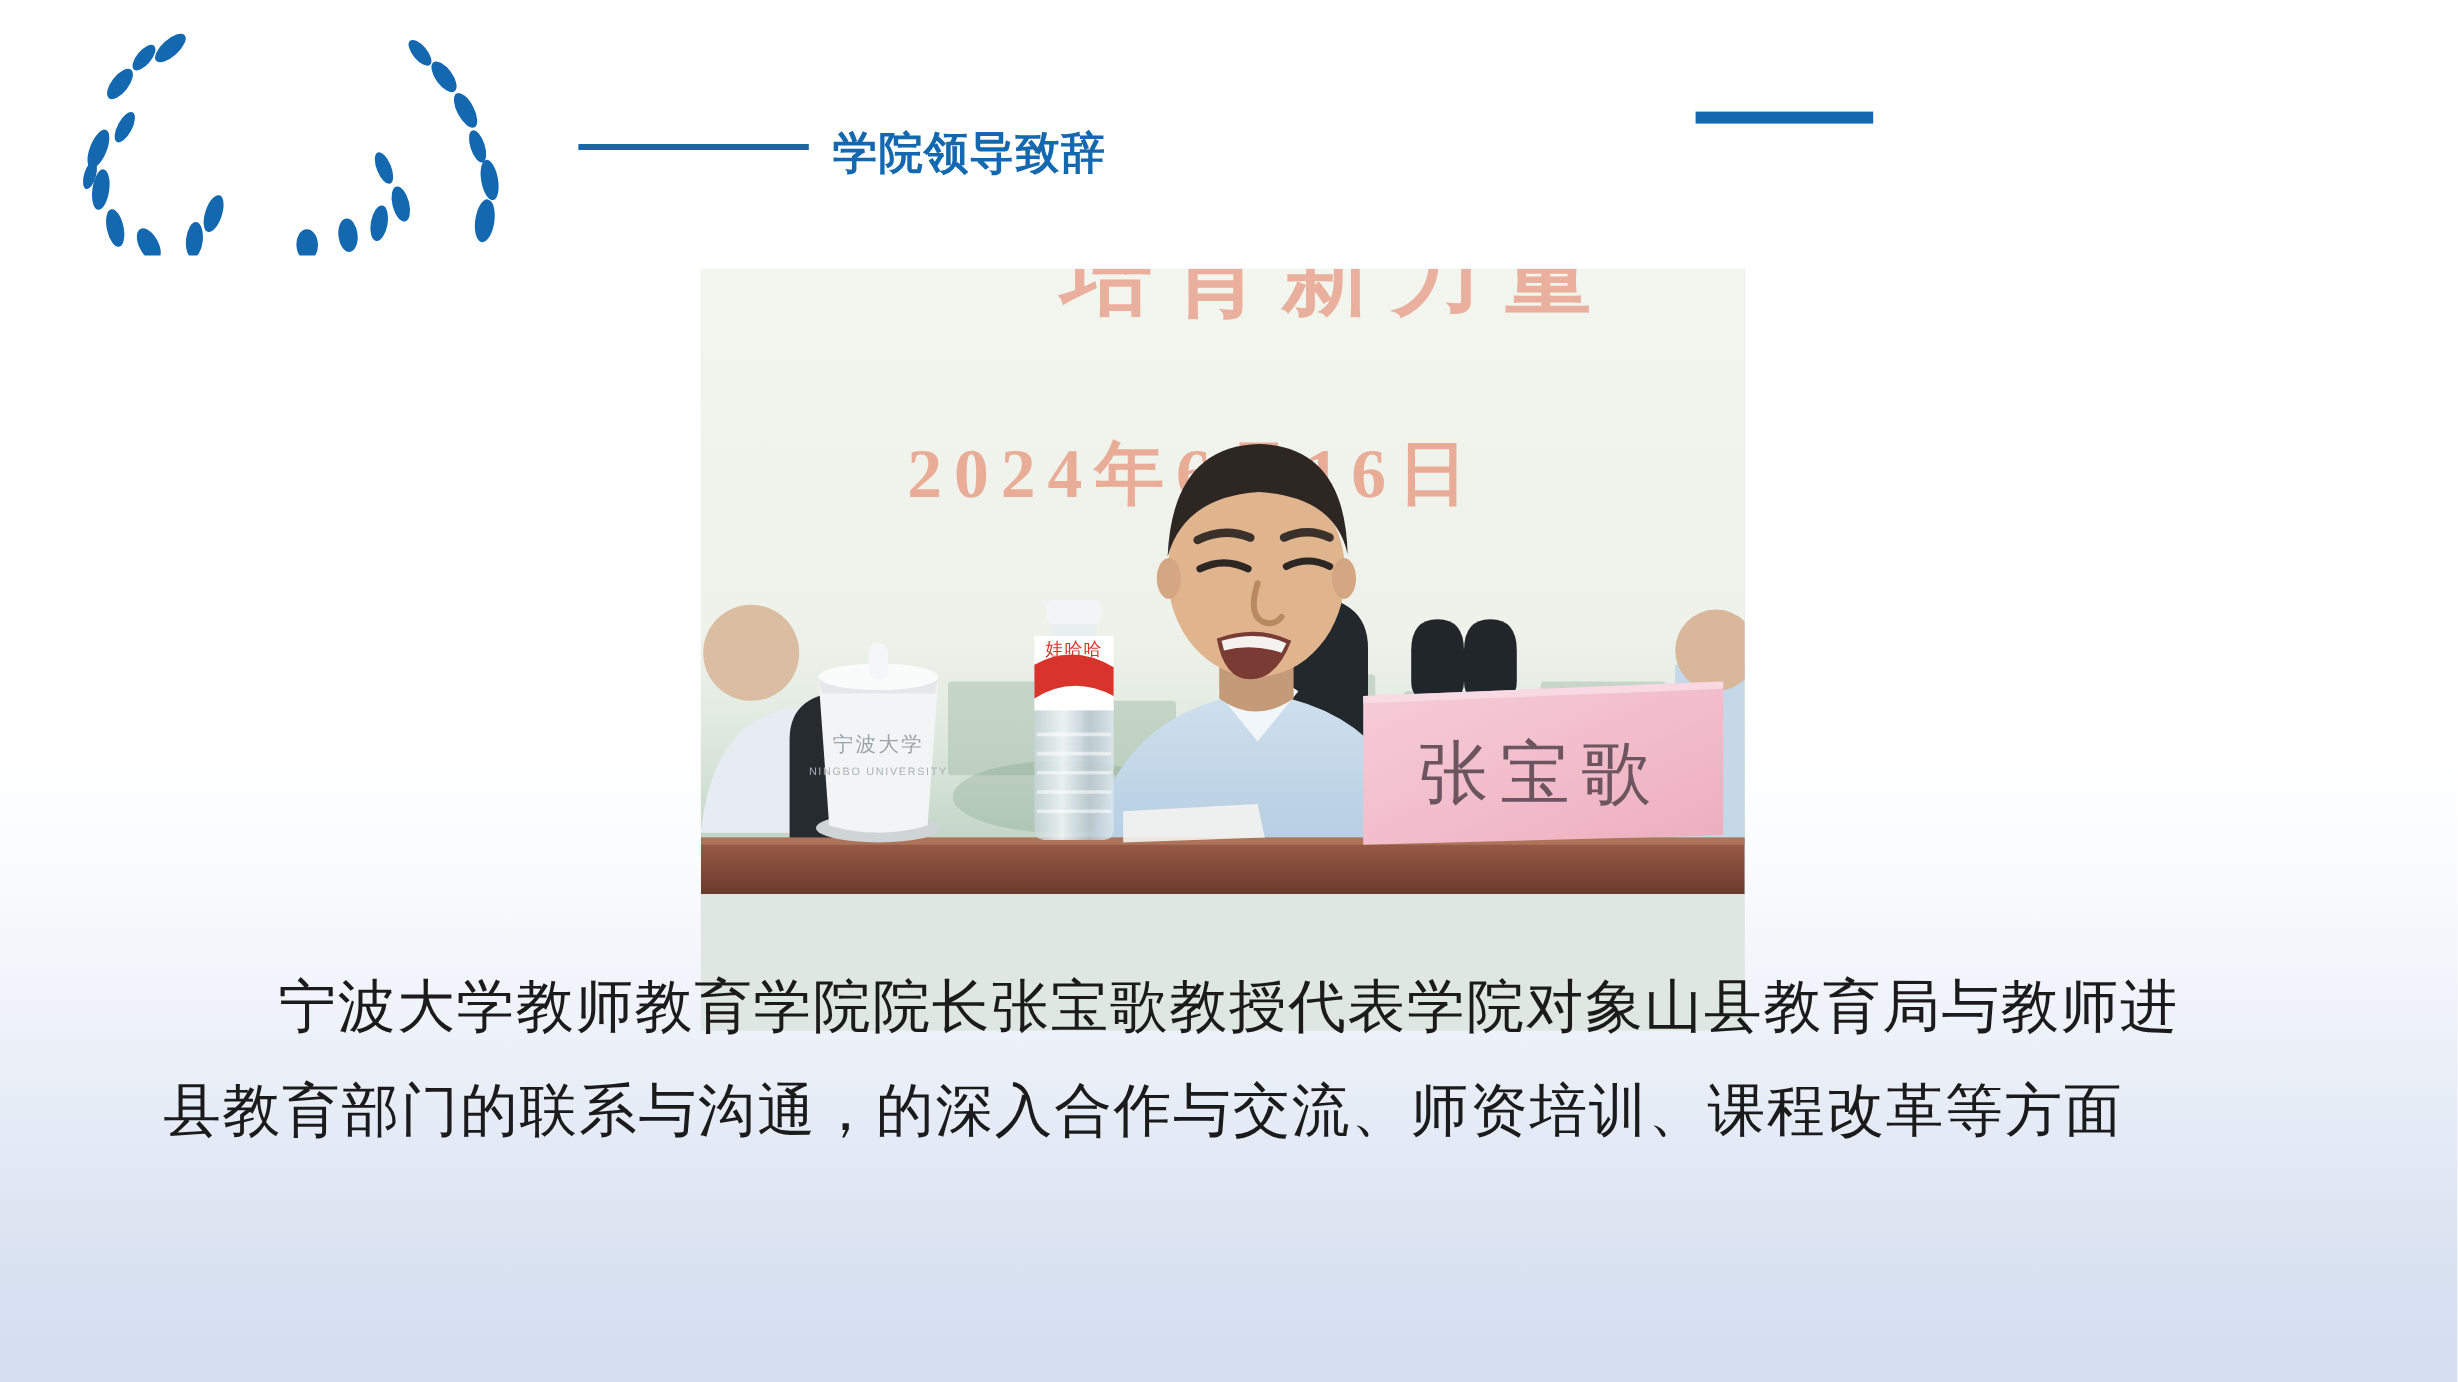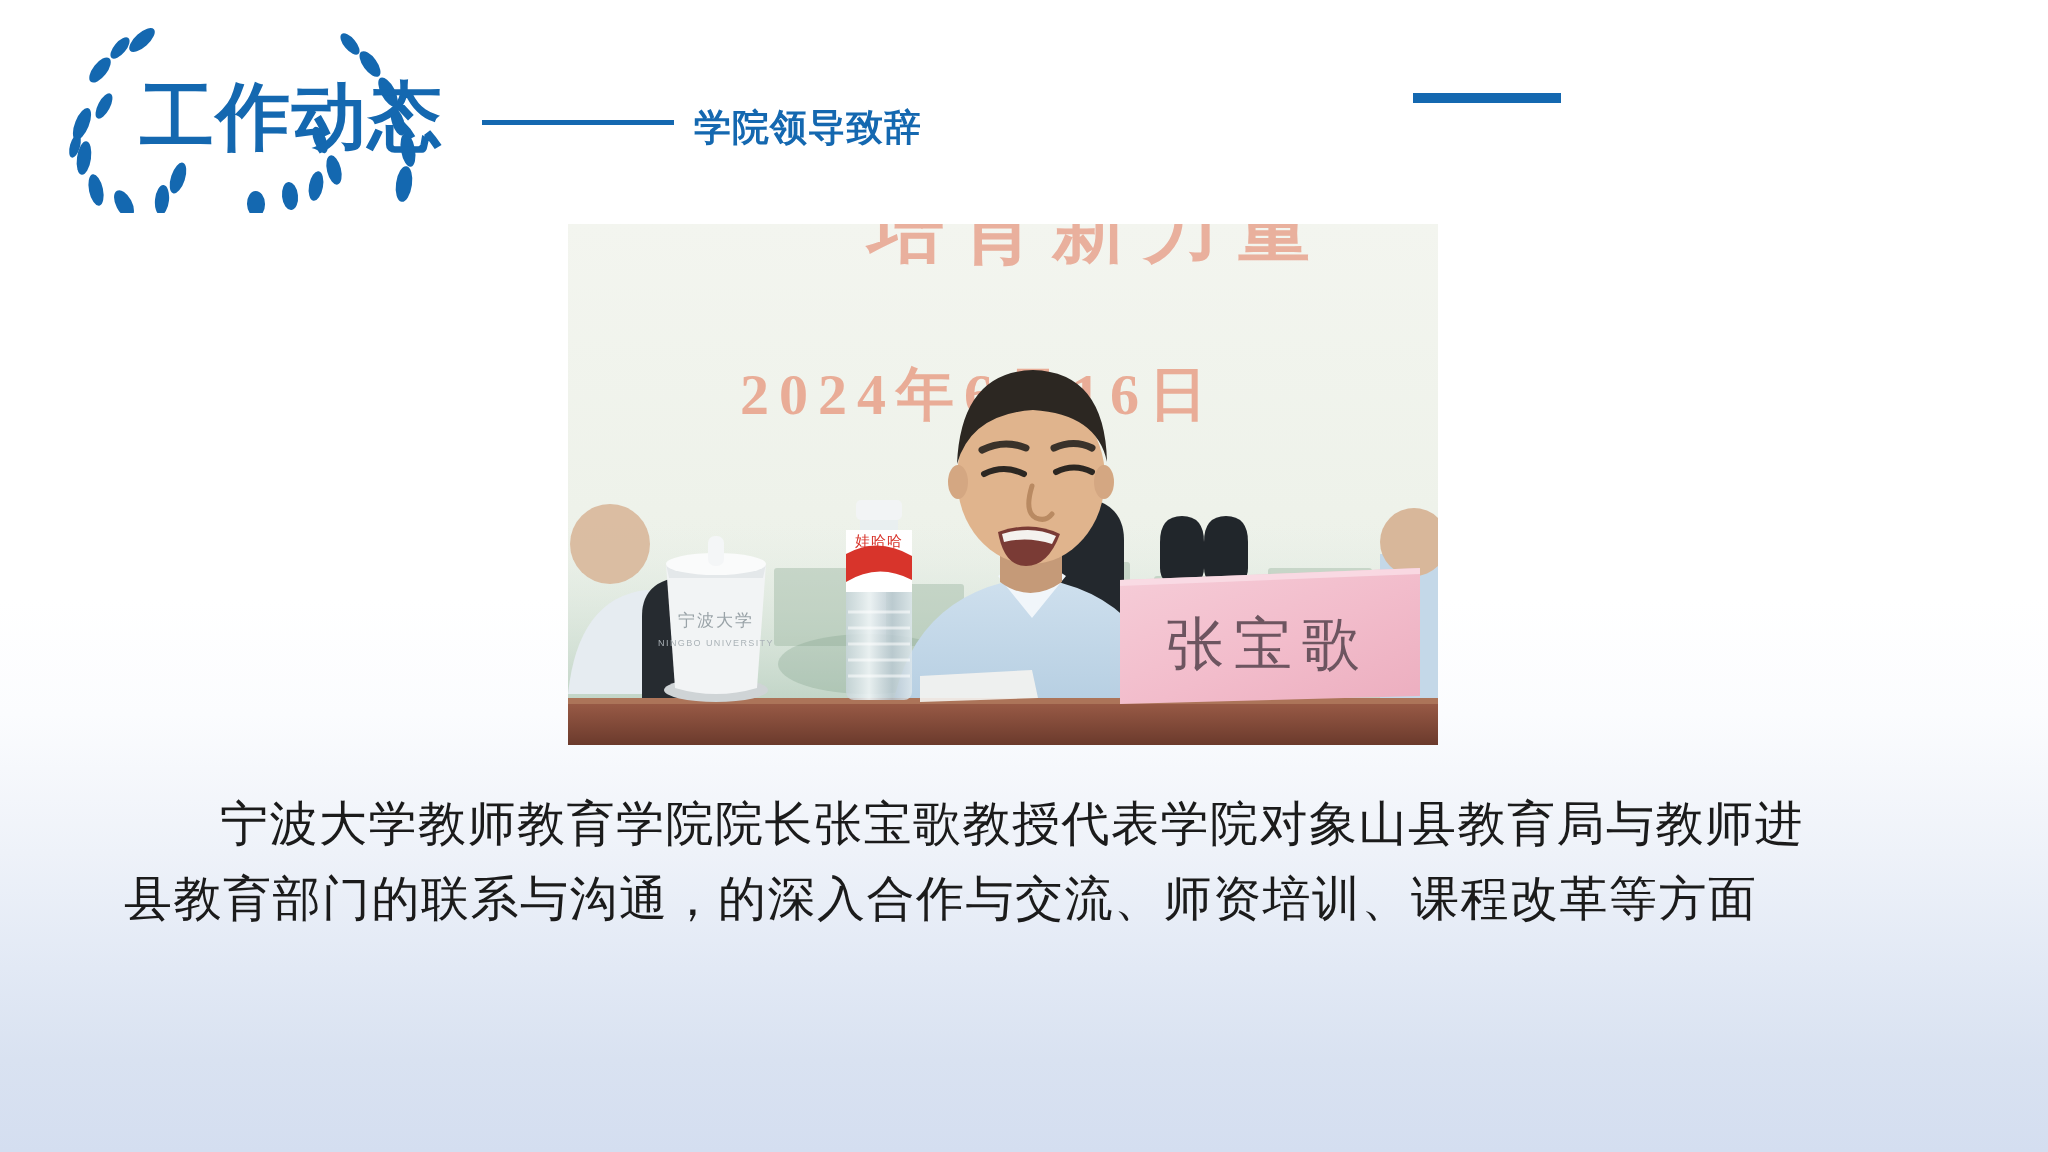--- a/index.html
+++ b/index.html
@@ -90,45 +90,44 @@
     left: 1413px;
     top: 93px;
     width: 148px;
     height: 10px;
     background: #1468b0;
   }
 
   
   .photo-wrap {
     position: absolute;
-    left: 568px;
+    left: 584px;
     top: 224px;
     width: 870px;
-    height: 521px;
+    height: 635px;
     overflow: hidden;
     background: #dfe7e2;
   }
   .photo-svg { display:block; width:870px; height:521px; }
 
   
   .body-copy {
     position: absolute;
     left: 124px;
     top: 790px;
     width: 1810px;
     font-family: "Liberation Serif", "DejaVu Serif", serif;
     font-size: 48px;
     line-height: 75px;
     color: #1b1b1b;
     letter-spacing: 1.5px;
   }
   .body-copy p {
-    margin: 0;
+    margin: 12px;
     white-space: nowrap;
-    font-family: Liberation Mono, monospace;
   }
   .body-copy p.first { text-indent: 96px; }
 </style>
 </head>
 <body>
 
 <div class="slide">
 
   <div class="header">
 
@@ -160,21 +159,20 @@
           <ellipse cx="276" cy="152" rx="7" ry="15" transform="rotate(-14 276 152)"></ellipse>
           <ellipse cx="258" cy="168" rx="7" ry="15" transform="rotate(10 258 168)"></ellipse>
           <ellipse cx="232" cy="178" rx="8" ry="14" transform="rotate(-6 232 178)"></ellipse>
           <ellipse cx="198" cy="186" rx="9" ry="13" transform="rotate(-2 198 186)"></ellipse>
           <ellipse cx="120" cy="160" rx="7" ry="16" transform="rotate(18 120 160)"></ellipse>
           <ellipse cx="104" cy="182" rx="7" ry="15" transform="rotate(6 104 182)"></ellipse>
         </g>
       </svg>
     </div>
 
-    <div class="main-title">工作动态</div>
 
     <div class="rule"></div>
 
     <div class="sub-title">学院领导致辞</div>
 
     <div class="corner-bar"></div>
   </div>
 
   <div class="photo-wrap">
     <svg class="photo-svg" viewBox="0 0 870 521" aria-hidden="true">

